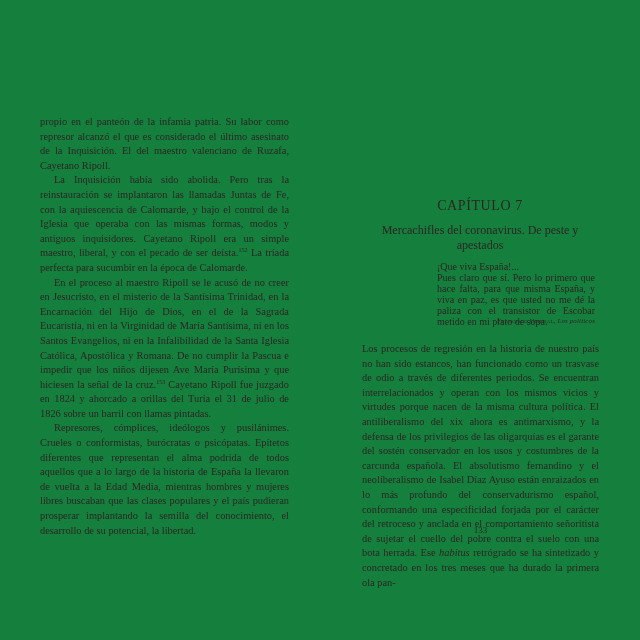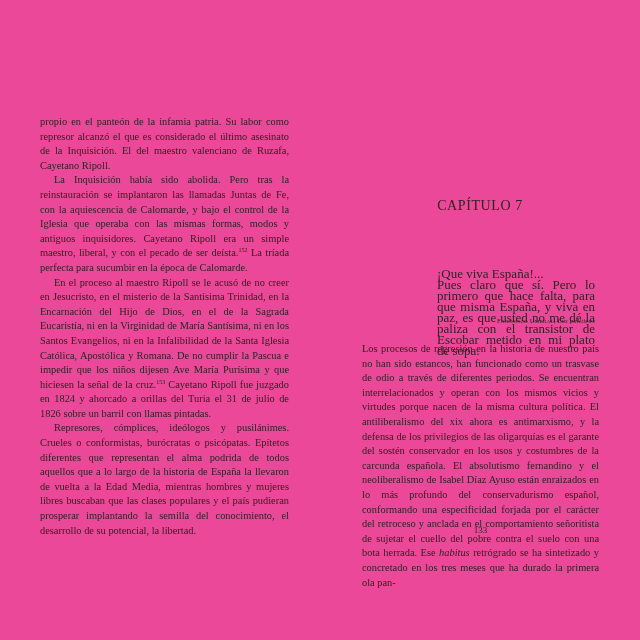--- a/index.html
+++ b/index.html
@@ -12,21 +12,21 @@
     height: 640px;
     position: relative;
     overflow: hidden;
     font-family: "Liberation Serif", "DejaVu Serif", serif;
     color: #2a2522;
   }
   .spread {
     position: absolute;
     left: 0; top: 0;
     width: 640px; height: 640px;
-    background: #ec4899;
+    background: #15803d;
   }
   .page {
     position: absolute;
     top: 0;
     height: 640px;
   }
   .page-left {
     left: 0;
     width: 320px;
   }
@@ -70,23 +70,23 @@
     position: absolute;
     left: 42px;
     top: 223px;
     width: 236px;
     text-align: center;
     font-size: 12px;
   }
   .epigraph {
     position: absolute;
     left: 117px;
-    top: 268px;
+    top: 261px;
     width: 158px;
-    font-size: 13px;
+    font-size: 10px;
     line-height: 11px;
     text-align: justify;
   }
   .epigraph p { margin: 0; }
   .attribution {
     position: absolute;
     left: 117px;
     top: 317px;
     width: 158px;
     text-align: right;
@@ -130,20 +130,21 @@
         <span>En el proceso al maestro Ripoll se le acusó de no creer en Jesucristo, en el misterio de la Santísima Trinidad, en la Encarnación del Hijo de Dios, en el de la Sagrada Eucaristía, ni en la Virginidad de María Santísima, ni en los Santos Evangelios, ni en la Infalibilidad de la Santa Iglesia Católica, Apostólica y Romana. De no cumplir la Pascua e impedir que los niños dijesen Ave María Purísima y que hiciesen la señal de la cruz.</span><sup>153</sup><span> Cayetano Ripoll fue juzgado en 1824 y ahorcado a orillas del Turia el 31 de julio de 1826 sobre un barril con llamas pintadas.</span>
       </p>
       <p class="indent">
         <span>Represores, cómplices, ideólogos y pusilánimes. Crueles o conformistas, burócratas o psicópatas. Epítetos diferentes que representan el alma podrida de todos aquellos que a lo largo de la historia de España la llevaron de vuelta a la Edad Media, mientras hombres y mujeres libres buscaban que las clases populares y el país pudieran prosperar implantando la semilla del conocimiento, el desarrollo de su potencial, la libertad.</span>
       </p>
     </div>
   </div>
 
   <div class="page page-right">
     <div class="chapter-label">CAPÍTULO 7</div>
+    <div class="chapter-title">Mercachifles del coronavirus. De peste y apestados</div>
 
     <div class="epigraph">
       <p>¡Que viva España!...</p>
       <p>Pues claro que sí. Pero lo primero que hace falta, para que misma España, y viva en paz, es que usted no me dé la paliza con el transistor de Escobar metido en mi plato de sopa.</p>
     </div>
     <div class="attribution"><span>Francisco Umbral, </span><span class="work">Los políticos</span></div>
 
     <div class="body-text right-text">
       <p>
         <span>Los procesos de regresión en la historia de nuestro país no han sido estancos, han funcionado como un trasvase de odio a través de diferentes periodos. Se encuentran interrelacionados y operan con los mismos vicios y virtudes porque nacen de la misma cultura política. El antiliberalismo del xix ahora es antimarxismo, y la defensa de los privilegios de las oligarquías es el garante del sostén conservador en los usos y costumbres de la carcunda española. El absolutismo fernandino y el neoliberalismo de Isabel Díaz Ayuso están enraizados en lo más profundo del conservadurismo español, conformando una especificidad forjada por el carácter del retroceso y anclada en el comportamiento señoritista de sujetar el cuello del pobre contra el suelo con una bota herrada. Ese </span><em>habitus</em><span> retrógrado se ha sintetizado y concretado en los tres meses que ha durado la primera ola pan-</span>

